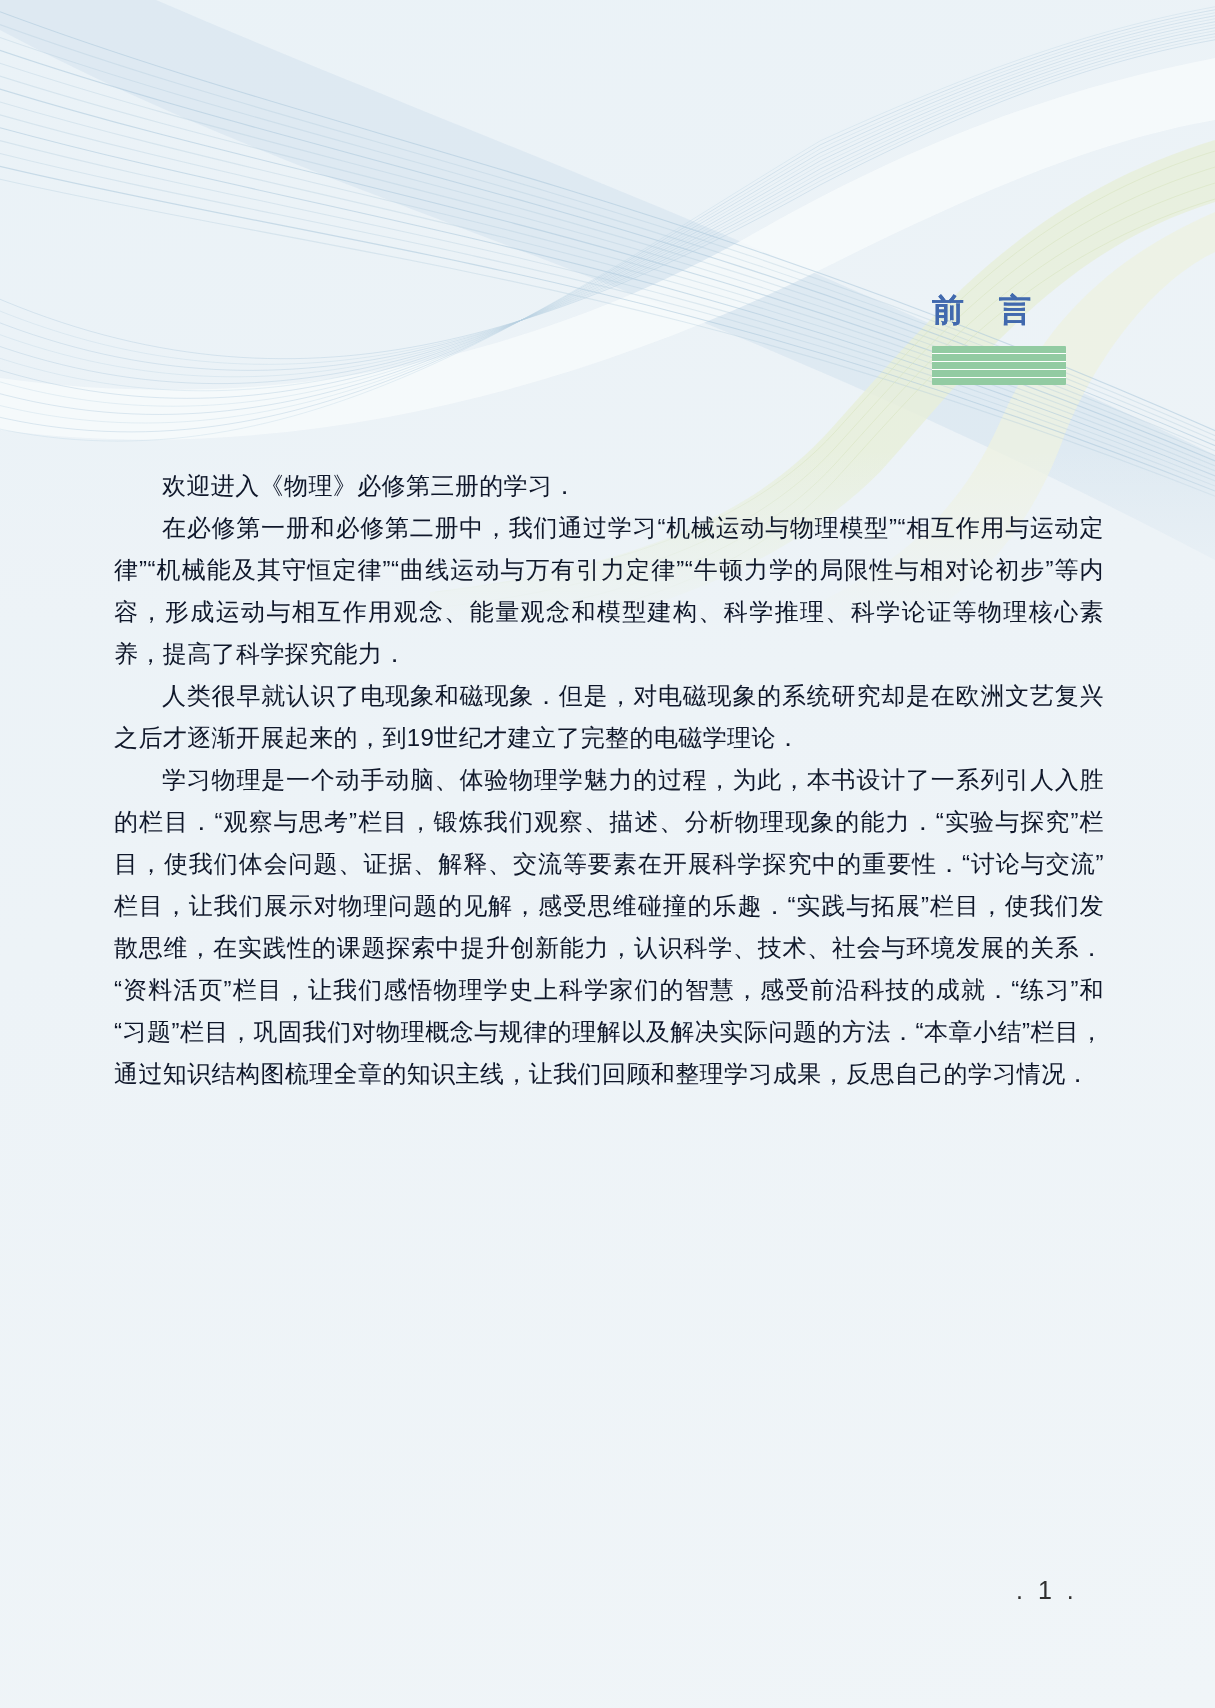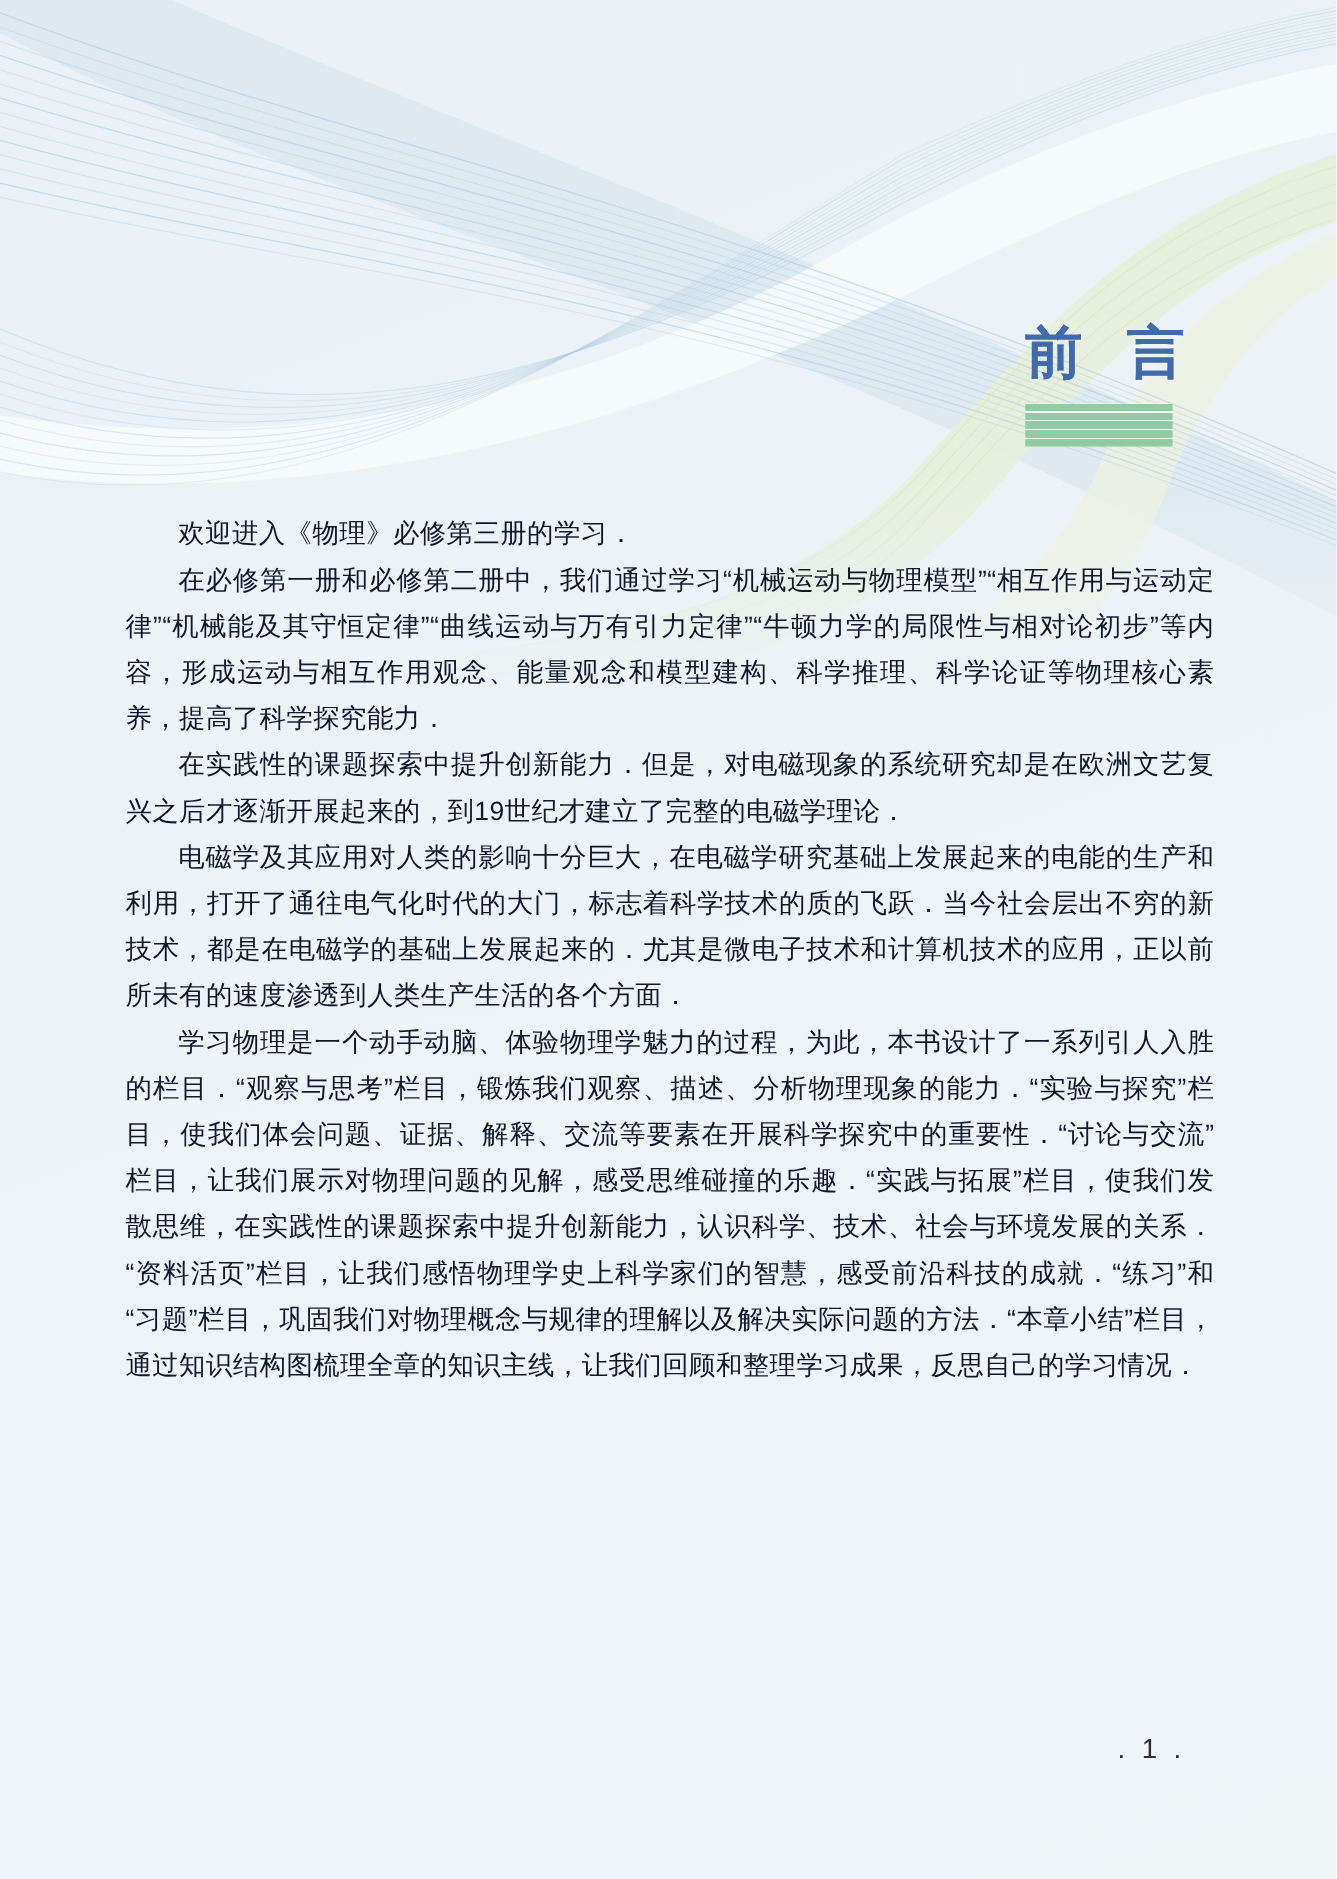--- a/index.html
+++ b/index.html
@@ -12,21 +12,21 @@
   .hero{position:absolute;top:0;left:0;width:1215px;height:620px;}
   .hero svg{display:block;width:1215px;height:620px;}
   .hero-fade{
     position:absolute;left:0;bottom:0;width:100%;height:170px;
     background:linear-gradient(rgba(237,243,247,0),rgba(237,243,247,0.96));
     pointer-events:none;
   }
   
   .title-block{position:absolute;left:932px;top:294px;z-index:5;}
   .page-title{
-    margin:0;font-size:52px;line-height:1.05;font-weight:700;
+    margin:0;font-size:32px;line-height:1.05;font-weight:700;
     color:#4169ae;letter-spacing:2px;word-spacing:22px;white-space:nowrap;
     text-shadow:0 0 0 #4169ae;
   }
   .title-stripes{
     margin-top:18px;width:134px;height:39px;
     background:repeating-linear-gradient(
       180deg,
       #92cba2 0px,#92cba2 7px,
       #ffffff 7px,#ffffff 8px);
     border-radius:1px;
@@ -96,18 +96,17 @@
 </div>
 
 <div class="title-block">
   <h1 class="page-title">前 言</h1>
   <div class="title-stripes"></div>
 </div>
 
 <div class="preface-body">
   <p>欢迎进入《物理》必修第三册的学习．</p>
   <p>在必修第一册和必修第二册中，我们通过学习“机械运动与物理模型”“相互作用与运动定律”“机械能及其守恒定律”“曲线运动与万有引力定律”“牛顿力学的局限性与相对论初步”等内容，形成运动与相互作用观念、能量观念和模型建构、科学推理、科学论证等物理核心素养，提高了科学探究能力．</p>
-  <p>在实践性的课题探索中提升创新能力．但是，对电磁现象的系统研究却是在欧洲文艺复兴之后才逐渐开展起来的，到19世纪才建立了完整的电磁学理论．</p>
-  <p>电磁学及其应用对人类的影响十分巨大，在电磁学研究基础上发展起来的电能的生产和利用，打开了通往电气化时代的大门，标志着科学技术的质的飞跃．当今社会层出不穷的新技术，都是在电磁学的基础上发展起来的．尤其是微电子技术和计算机技术的应用，正以前所未有的速度渗透到人类生产生活的各个方面．</p>
+  <p>人类很早就认识了电现象和磁现象．但是，对电磁现象的系统研究却是在欧洲文艺复兴之后才逐渐开展起来的，到19世纪才建立了完整的电磁学理论．</p>
   <p>学习物理是一个动手动脑、体验物理学魅力的过程，为此，本书设计了一系列引人入胜的栏目．“观察与思考”栏目，锻炼我们观察、描述、分析物理现象的能力．“实验与探究”栏目，使我们体会问题、证据、解释、交流等要素在开展科学探究中的重要性．“讨论与交流”栏目，让我们展示对物理问题的见解，感受思维碰撞的乐趣．“实践与拓展”栏目，使我们发散思维，在实践性的课题探索中提升创新能力，认识科学、技术、社会与环境发展的关系．“资料活页”栏目，让我们感悟物理学史上科学家们的智慧，感受前沿科技的成就．“练习”和“习题”栏目，巩固我们对物理概念与规律的理解以及解决实际问题的方法．“本章小结”栏目，通过知识结构图梳理全章的知识主线，让我们回顾和整理学习成果，反思自己的学习情况．</p>
 </div>
 
 <div class="page-number">. 1 .</div>
 
 </body></html>

